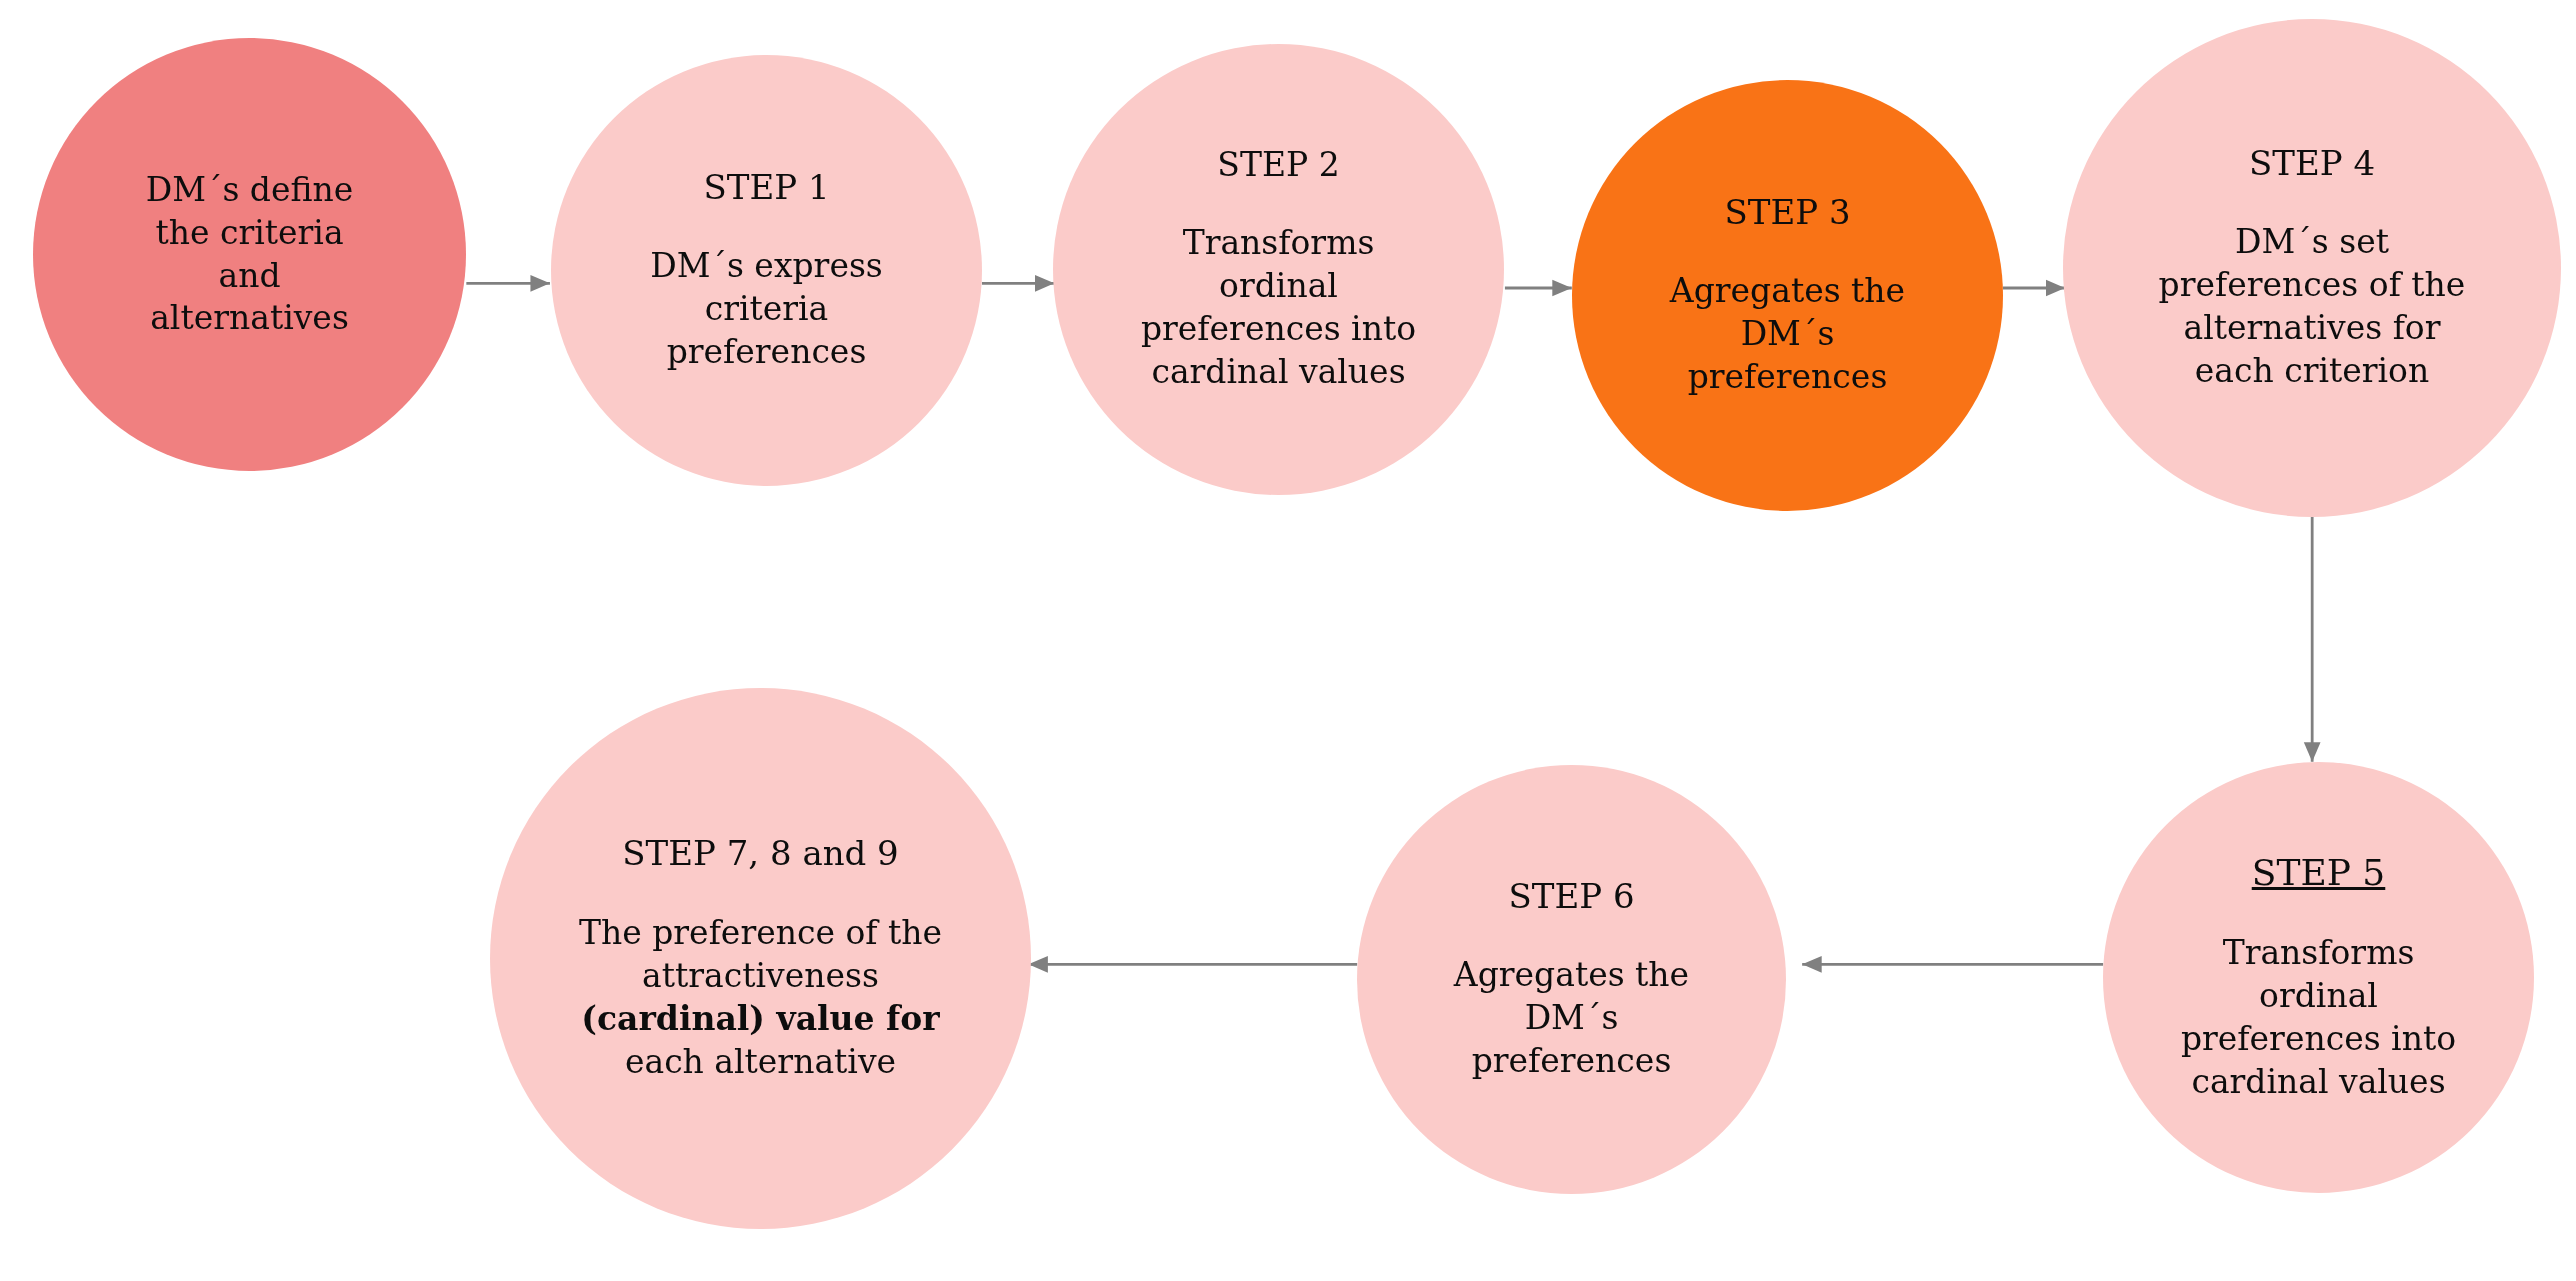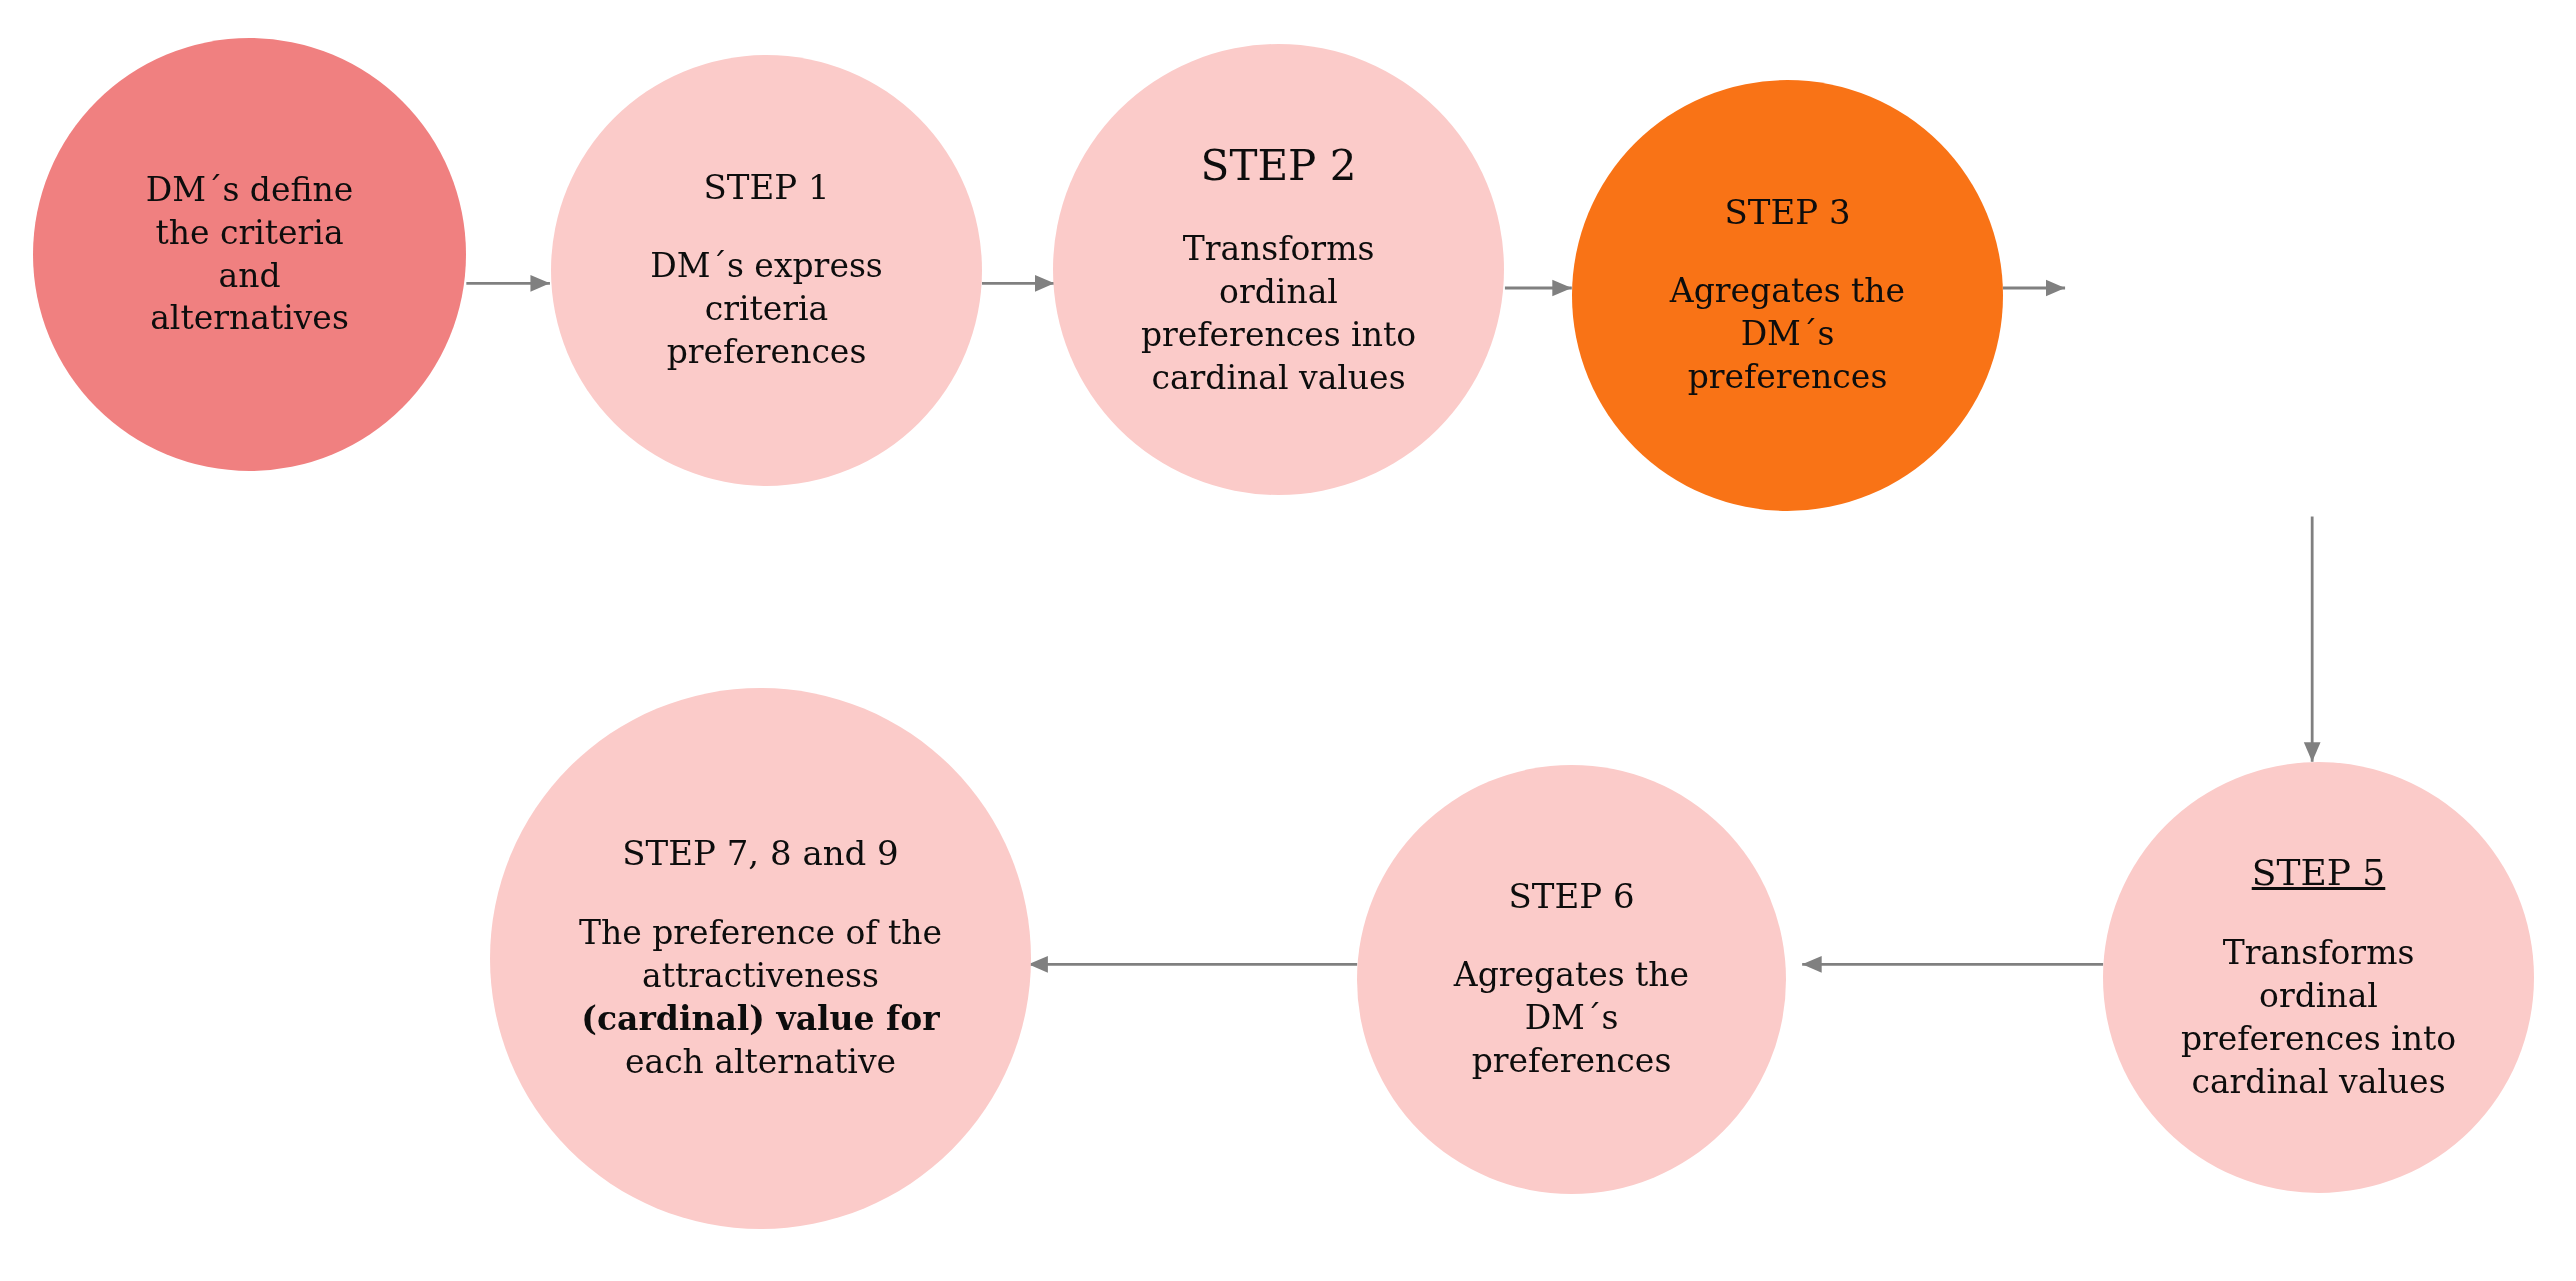--- a/index.html
+++ b/index.html
@@ -91,40 +91,50 @@
     <span class="node-title" style="font-size: 34px;">STEP 1</span>
     <span class="gap-lg"></span>
       <span class="node-body" style="font-size: 33px;">
         <span style="display: block;">DM´s express</span>
         <span style="display: block;">criteria</span>
         <span style="display: block;">preferences</span>
       </span>
   </div>
 
   <div class="node" style="width: 451px; height: 451px; left: 1053px; top: 44px; background: rgb(251, 203, 201); color: rgb(13, 13, 13);">
-    <span class="node-title" style="font-size: 42px;">STEP 2</span>
+    <span class="node-title" style="font-size: 33px;">STEP 2</span>
     <span class="gap-lg"></span>
       <span class="node-body" style="font-size: 33px;">
         <span style="display: block;">Transforms</span>
         <span style="display: block;">ordinal</span>
         <span style="display: block;">preferences into</span>
         <span style="display: block;">cardinal values</span>
       </span>
   </div>
 
   <div class="node" style="width: 431px; height: 431px; left: 1572px; top: 80px; background: #f97316; color: rgb(13, 13, 13);">
     <span class="node-title" style="font-size: 34px;">STEP 3</span>
     <span class="gap-lg"></span>
       <span class="node-body" style="font-size: 33px;">
         <span style="display: block;">Agregates the</span>
         <span style="display: block;">DM´s</span>
         <span style="display: block;">preferences</span>
       </span>
   </div>
 
+  <div class="node" style="width: 498px; height: 498px; left: 2063px; top: 18.6px; background: rgb(251, 203, 201); color: rgb(13, 13, 13);">
+    <span class="node-title" style="font-size: 34px;">STEP 4</span>
+    <span class="gap-lg"></span>
+      <span class="node-body" style="font-size: 33px;">
+        <span style="display: block;">DM´s set</span>
+        <span style="display: block;">preferences of the</span>
+        <span style="display: block;">alternatives for</span>
+        <span style="display: block;">each criterion</span>
+      </span>
+  </div>
 
   <div class="node" style="width: 431px; height: 431px; left: 2103px; top: 762px; background: rgb(251, 203, 201); color: rgb(13, 13, 13);">
     <span class="node-title" style="font-size: 36px; text-decoration: underline;">STEP 5</span>
     <span class="gap-lg"></span>
       <span class="node-body" style="font-size: 33px;">
         <span style="display: block;">Transforms</span>
         <span style="display: block;">ordinal</span>
         <span style="display: block;">preferences into</span>
         <span style="display: block;">cardinal values</span>
       </span>

